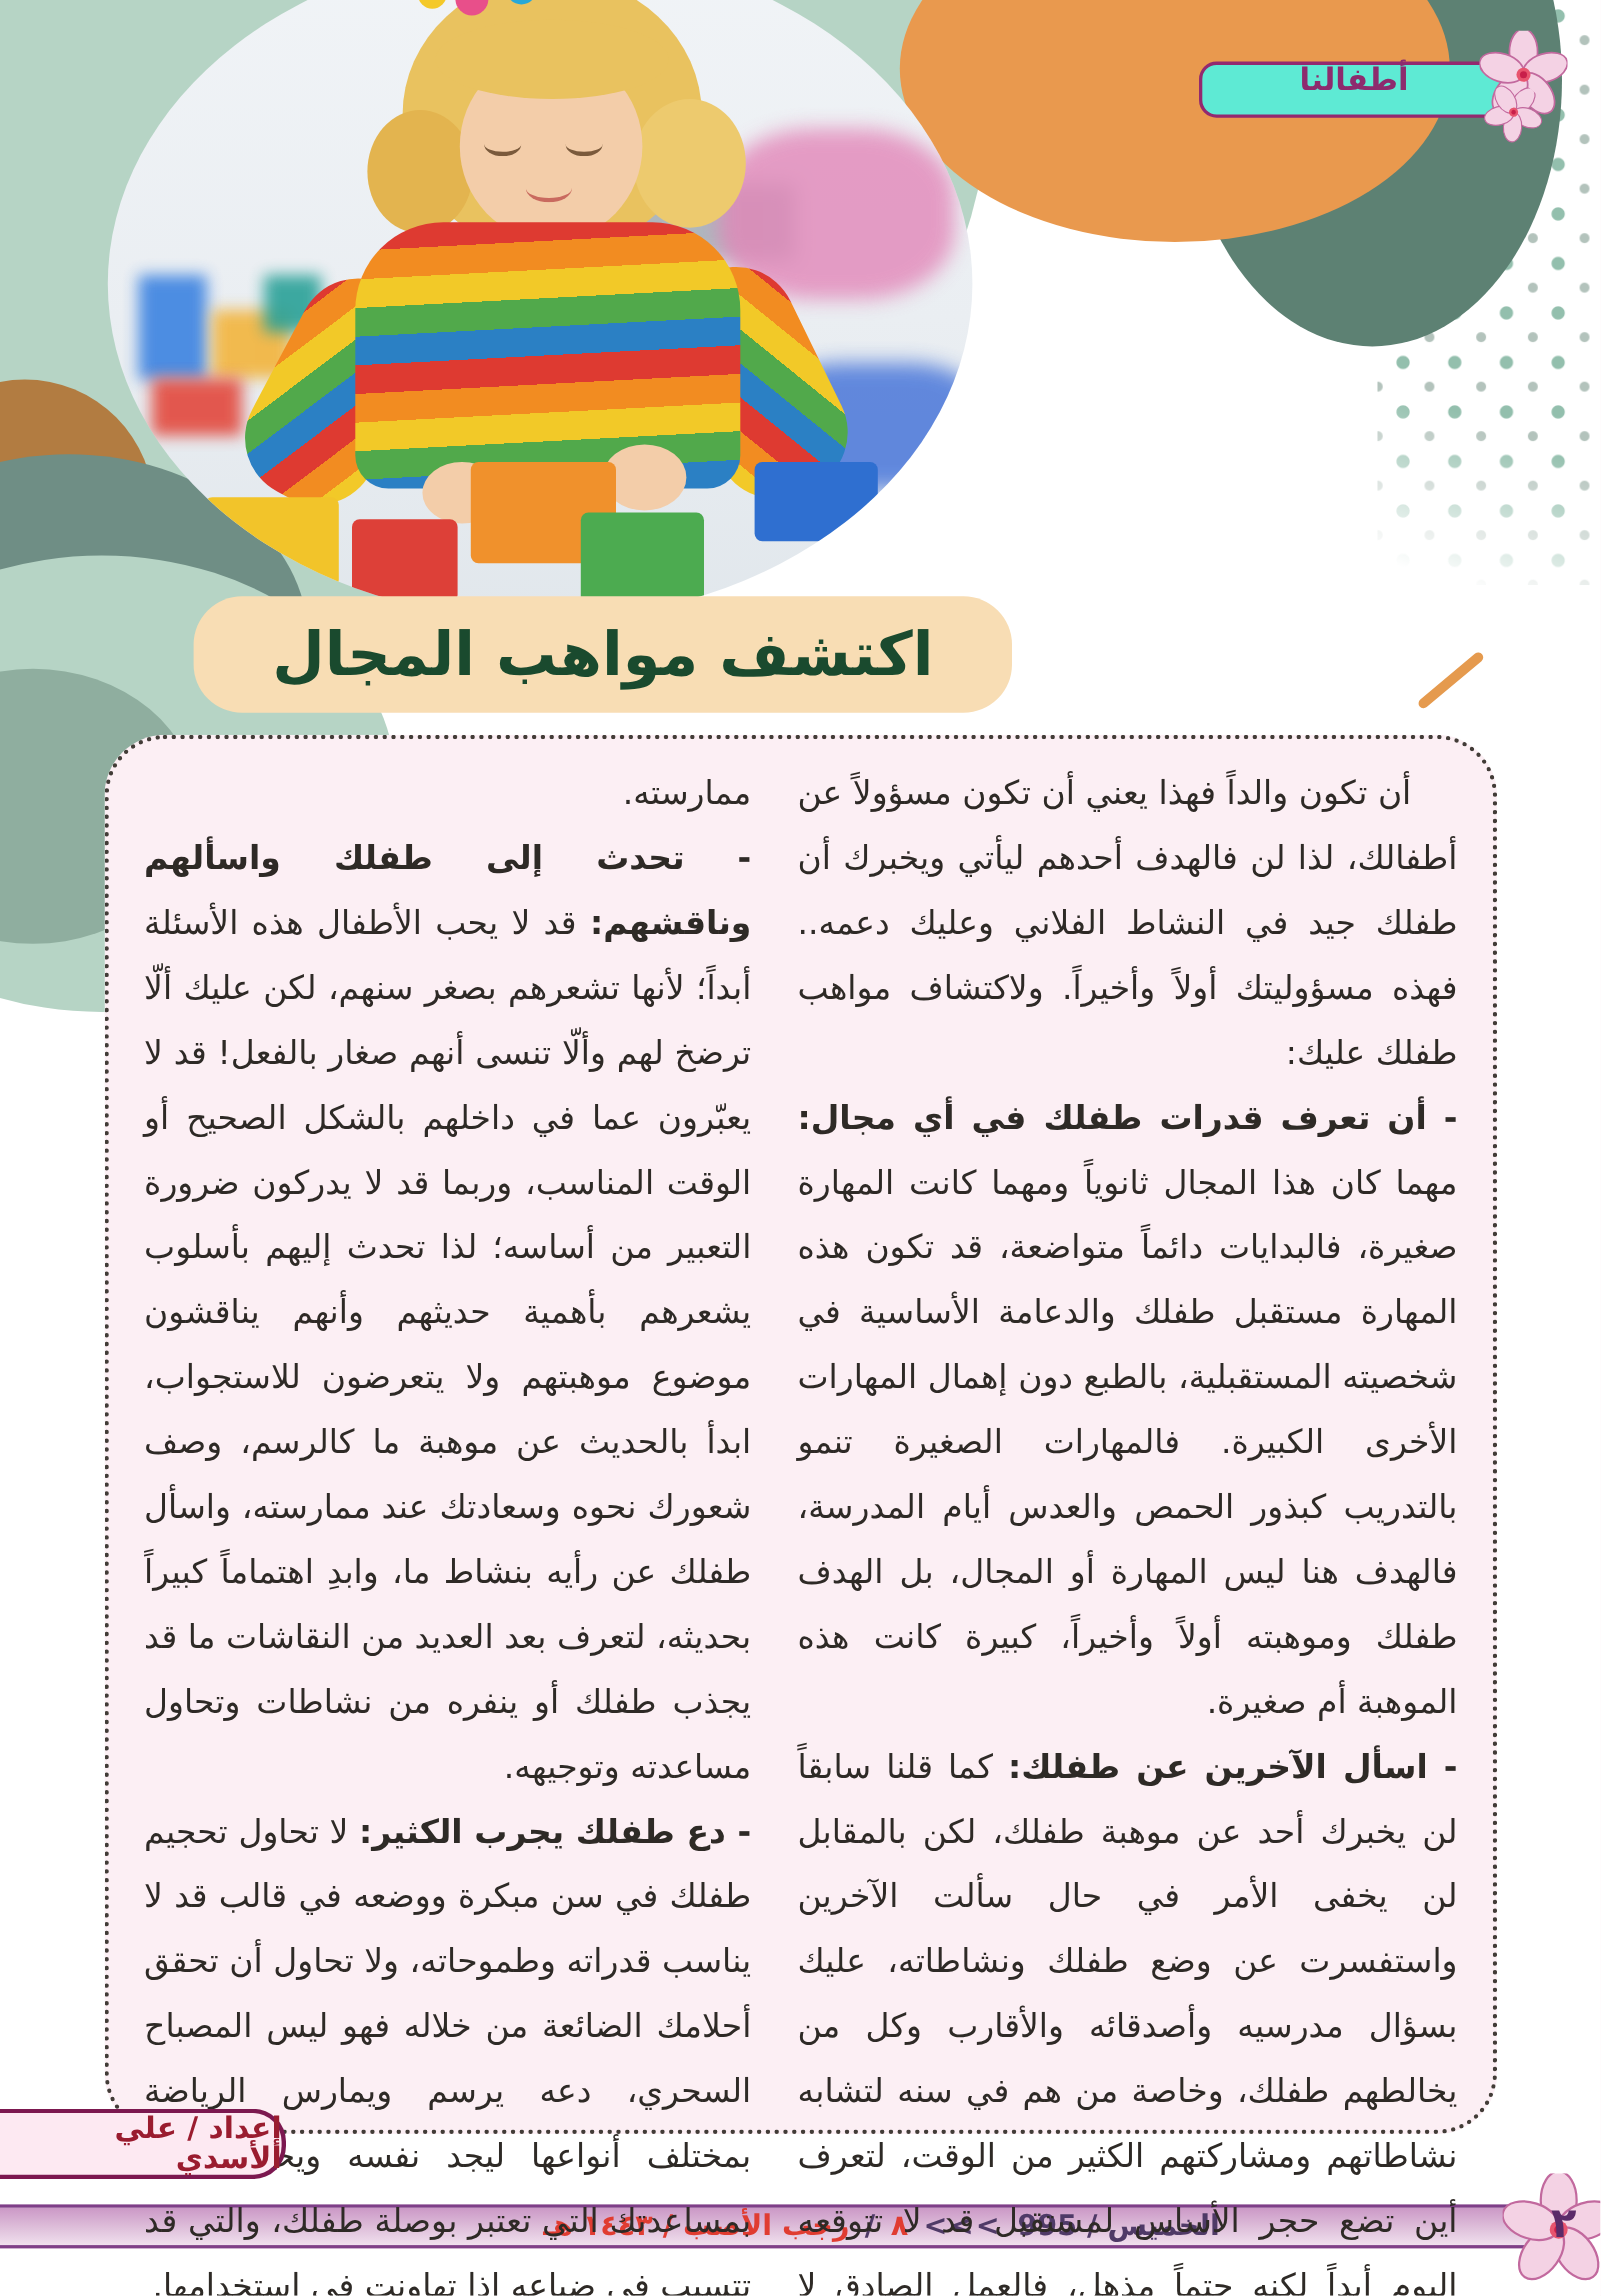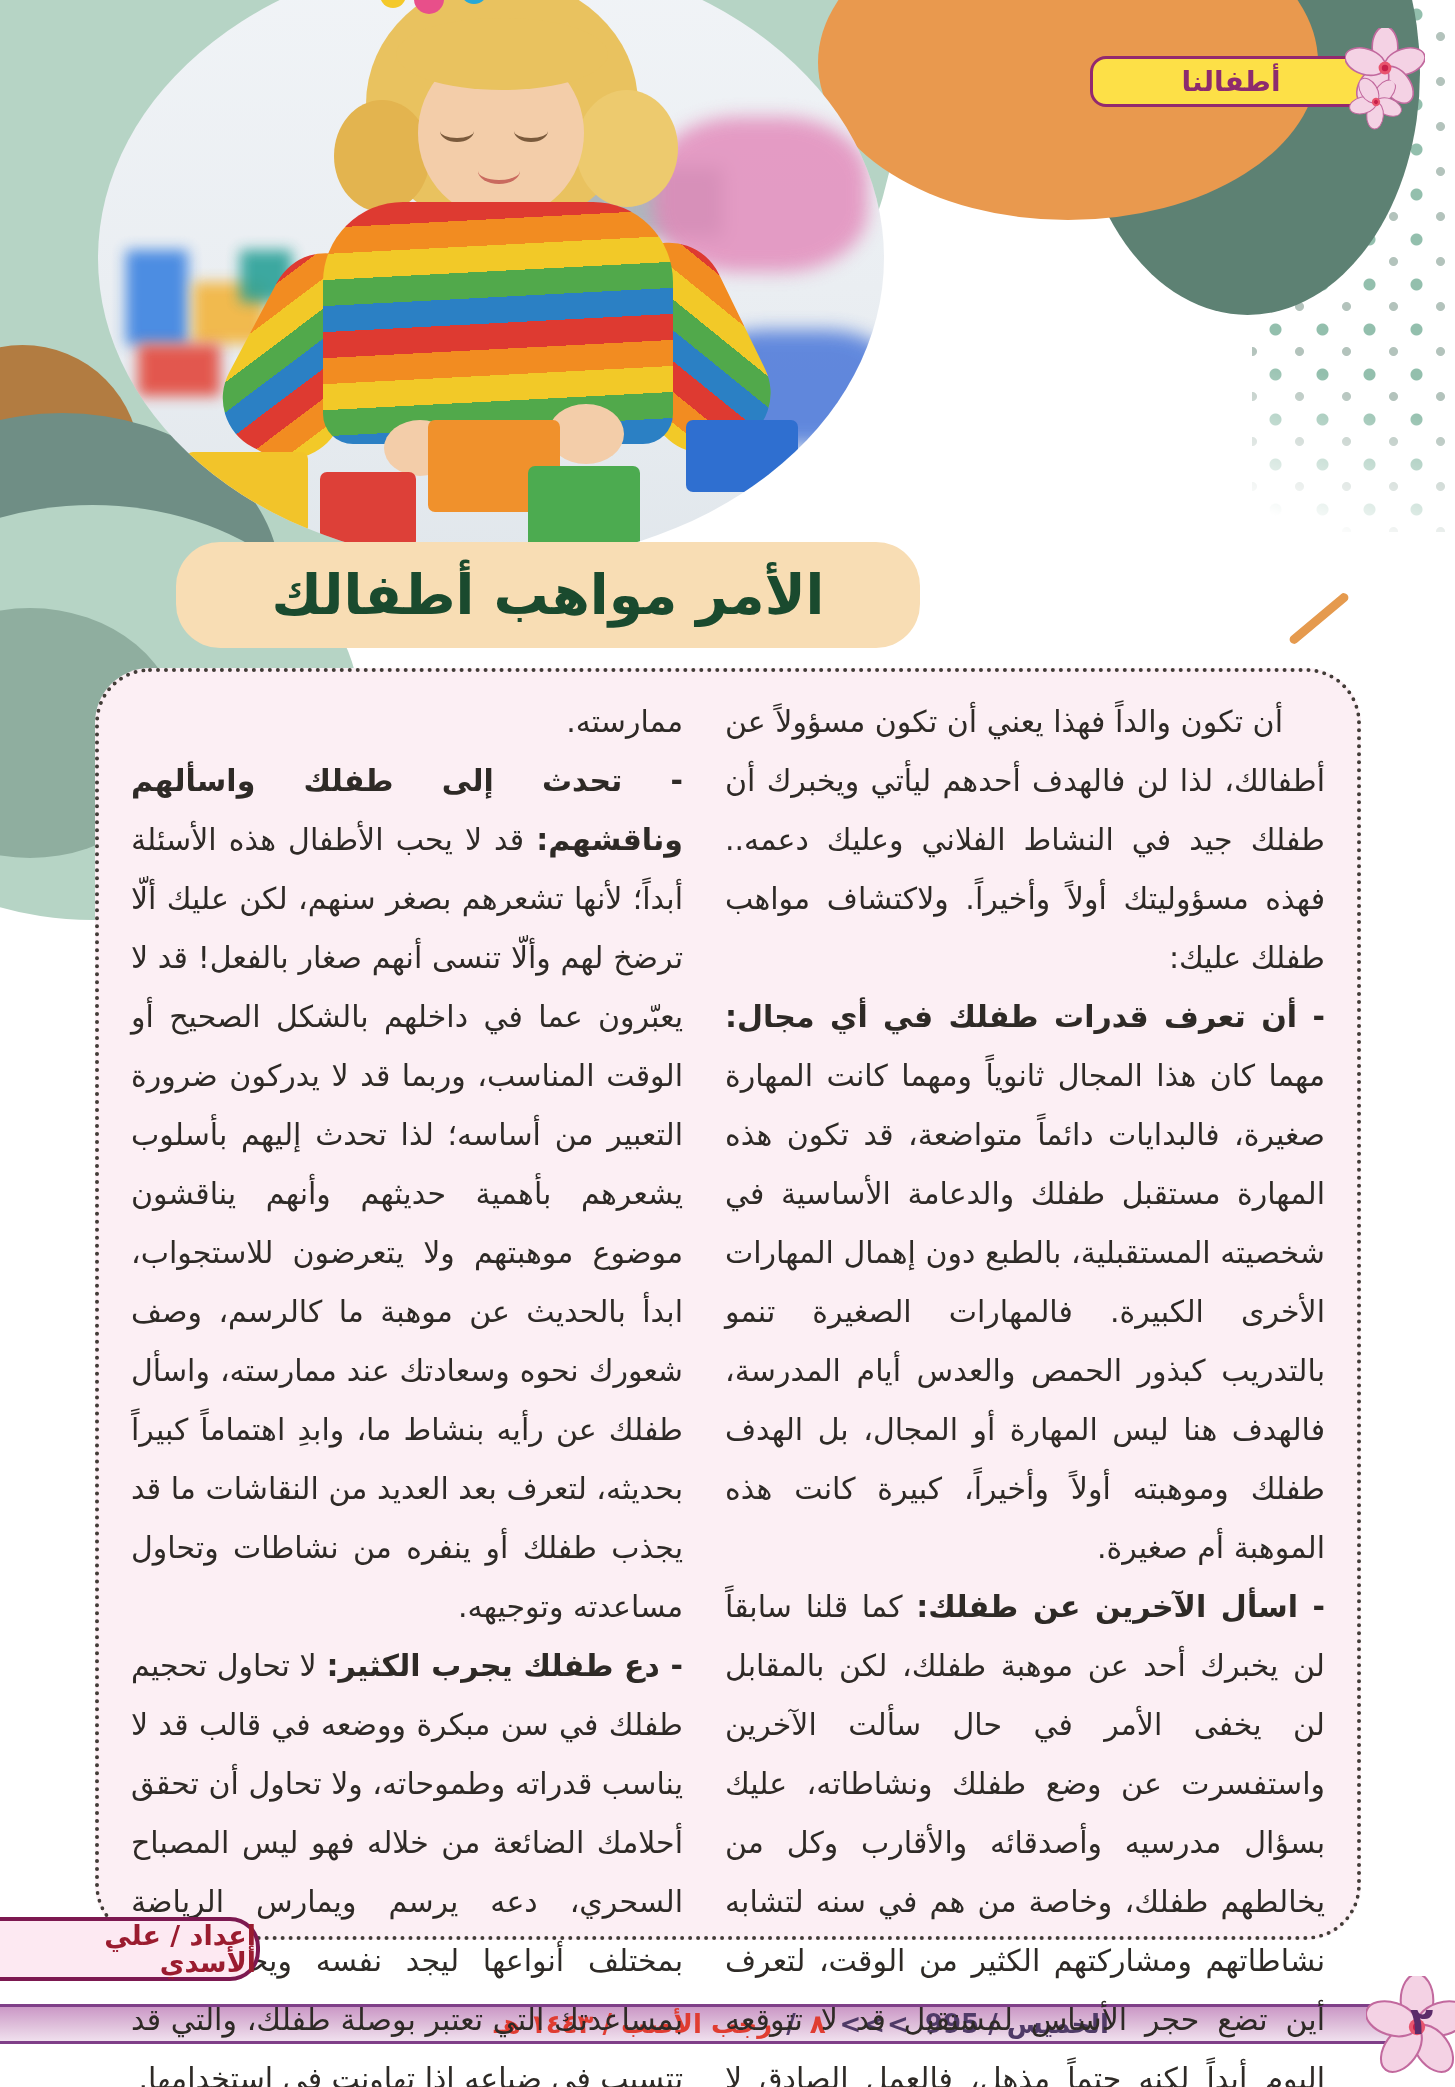--- a/index.html
+++ b/index.html
@@ -18,22 +18,22 @@
   .dots-field{left:1252px;top:-8px;width:203px;height:540px;z-index:1;
       background-image:radial-gradient(circle,#93bfad 5.5px,transparent 6.5px),
                        radial-gradient(circle,#b3c3bc 4px,transparent 5px);
       background-size:47px 45px,47px 45px;background-position:0 0,24px 22px;
       -webkit-mask-image:linear-gradient(200deg,#000 70%,transparent 96%);
       mask-image:linear-gradient(200deg,#000 70%,transparent 96%);}
   .orange-stroke{left:1282px;top:614px;width:74px;height:9px;background:#e59a4e;border-radius:5px;
       transform:rotate(-40deg);z-index:5;}
 
   
-  .cat-badge{left:1090px;top:56px;width:276px;height:45px;background:#fde047;border:3px solid #93296f;
-      border-radius:16px;display:flex;align-items:center;justify-content:center;z-index:5;}
+  .cat-badge{left:1090px;top:56px;width:276px;height:45px;background:#5eead4;border:3px solid #93296f;
+      border-radius:16px;display:flex;align-items:flex-start;justify-content:center;z-index:5;}
   .cat-badge span{color:#8d2b6e;font-weight:bold;font-size:28px;line-height:1;}
   .blossom-big{left:1345px;top:28px;width:80px;height:80px;z-index:6;}
   .blossom-small{left:1350px;top:76px;width:52px;height:52px;z-index:6;transform:rotate(40deg);}
   .blossom-footer{left:1366px;top:1976px;width:102px;height:102px;z-index:5;}
 
   
   .photo{left:98px;top:-48px;width:786px;height:612px;border-radius:50%;overflow:hidden;z-index:5;
       background:linear-gradient(180deg,#f1f4f7 0%,#eaeef2 55%,#e1e7ec 100%);}
   .ph{position:absolute;}
   .blur9{filter:blur(9px);opacity:.8;}
@@ -171,21 +171,21 @@
     <span>أطفالنا</span>
   </div>
   <svg class="abs blossom-big" viewBox="0 0 100 100">
       <use href="#blossom-sym"></use>
     </svg>
   <svg class="abs blossom-small" viewBox="0 0 100 100">
       <use href="#blossom-sym"></use>
     </svg>
 
   <div class="abs title-banner">
-    <h1>الأمر مواهب أطفالك</h1>
+    <h1>اكتشف مواهب المجال</h1>
   </div>
 
   <main class="abs article-panel">
     <div class="col col-first">
       <p class="indent"><span class="lead"></span> <span>أن تكون والداً فهذا يعني أن تكون مسؤولاً عن أطفالك، لذا لن فالهدف أحدهم ليأتي ويخبرك أن طفلك جيد في النشاط الفلاني وعليك دعمه.. فهذه مسؤوليتك أولاً وأخيراً. ولاكتشاف مواهب طفلك عليك:</span></p>
       <p><span class="lead">- أن تعرف قدرات طفلك في أي مجال:</span> <span>مهما كان هذا المجال ثانوياً ومهما كانت المهارة صغيرة، فالبدايات دائماً متواضعة، قد تكون هذه المهارة مستقبل طفلك والدعامة الأساسية في شخصيته المستقبلية، بالطبع دون إهمال المهارات الأخرى الكبيرة. فالمهارات الصغيرة تنمو بالتدريب كبذور الحمص والعدس أيام المدرسة، فالهدف هنا ليس المهارة أو المجال، بل الهدف طفلك وموهبته أولاً وأخيراً، كبيرة كانت هذه الموهبة أم صغيرة.</span></p>
       <p><span class="lead">- اسأل الآخرين عن طفلك:</span> <span>كما قلنا سابقاً لن يخبرك أحد عن موهبة طفلك، لكن بالمقابل لن يخفى الأمر في حال سألت الآخرين واستفسرت عن وضع طفلك ونشاطاته، عليك بسؤال مدرسيه وأصدقائه والأقارب وكل من يخالطهم طفلك، وخاصة من هم في سنه لتشابه نشاطاتهم ومشاركتهم الكثير من الوقت، لتعرف أين تضع حجر الأساس لمستقبل قد لا تتوقعه اليوم أبداً لكنه حتماً مذهل، فالعمل الصادق لا يذهب أدراج</span></p>
     </div>
     <div class="col col-second">
       <p><span>ممارسته.</span></p>

